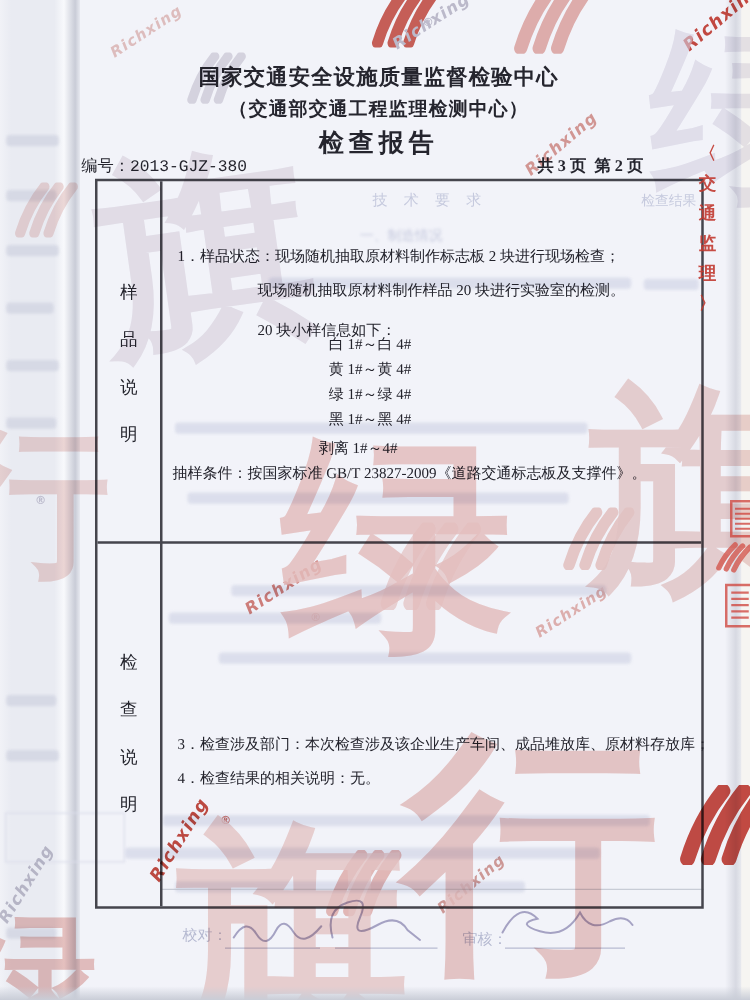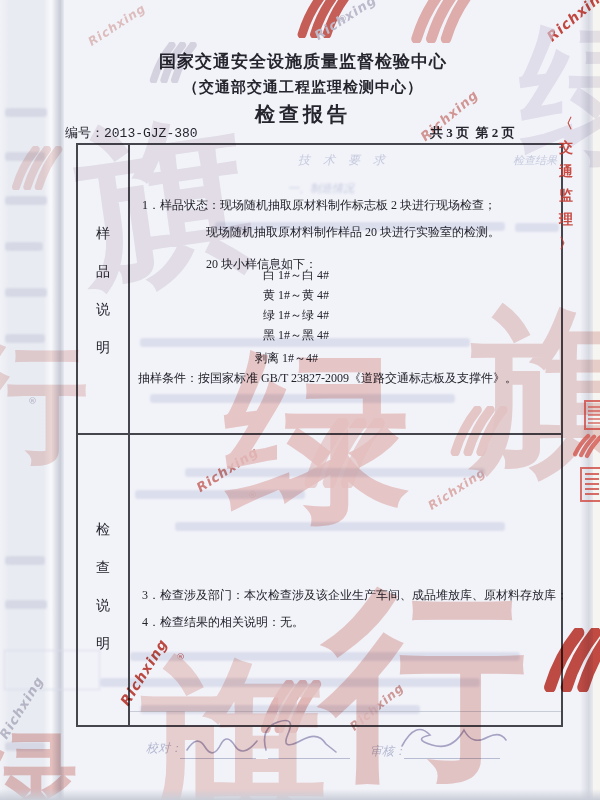--- a/index.html
+++ b/index.html
@@ -56,21 +56,21 @@
     <path d="M38,50 Q46,24 62,4" stroke="currentColor" stroke-width="10" fill="none" stroke-linecap="round"></path>
   </symbol>
 </svg>
 
 <div class="page">
 
   <div class="abs left-strip"></div>
   <div class="abs right-shadow"></div>
   <div class="abs right-margin"></div>
 
-  <div class="abs" style="left:0;top:0;width:600px;height:800px;font-style:italic;">
+  <div class="abs" style="left:0;top:0;width:600px;height:800px;">
     <div class="gtxt ghost" style="left:298px;top:152px;font-size:12px;letter-spacing:5px;">技 术 要 求</div>
     <div class="gtxt ghost" style="left:513px;top:153px;font-size:11px;">检查结果</div>
     <div class="gtxt ghost" style="left:288px;top:181px;font-size:11px;filter:blur(1.1px);">一、制造情况</div>
     <div class="gbar" style="left:215px;top:222px;width:290px;"></div>
     <div class="gbar" style="left:515px;top:223px;width:44px;"></div>
     <div class="gbar" style="left:140px;top:338px;width:330px;"></div>
     <div class="gbar" style="left:150px;top:394px;width:305px;"></div>
     <div class="gbar" style="left:185px;top:468px;width:300px;"></div>
     <div class="gbar" style="left:135px;top:490px;width:170px;"></div>
     <div class="gbar" style="left:175px;top:522px;width:330px;"></div>

